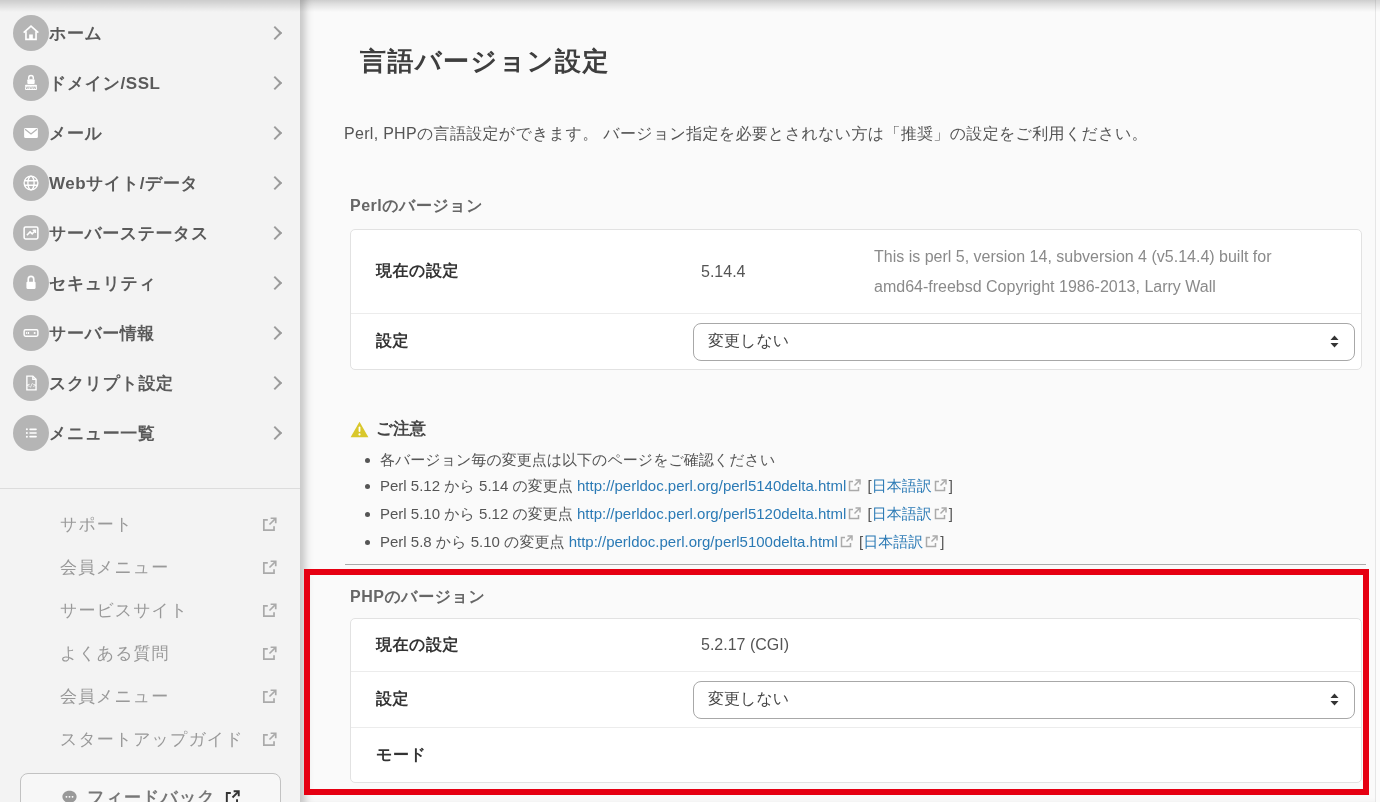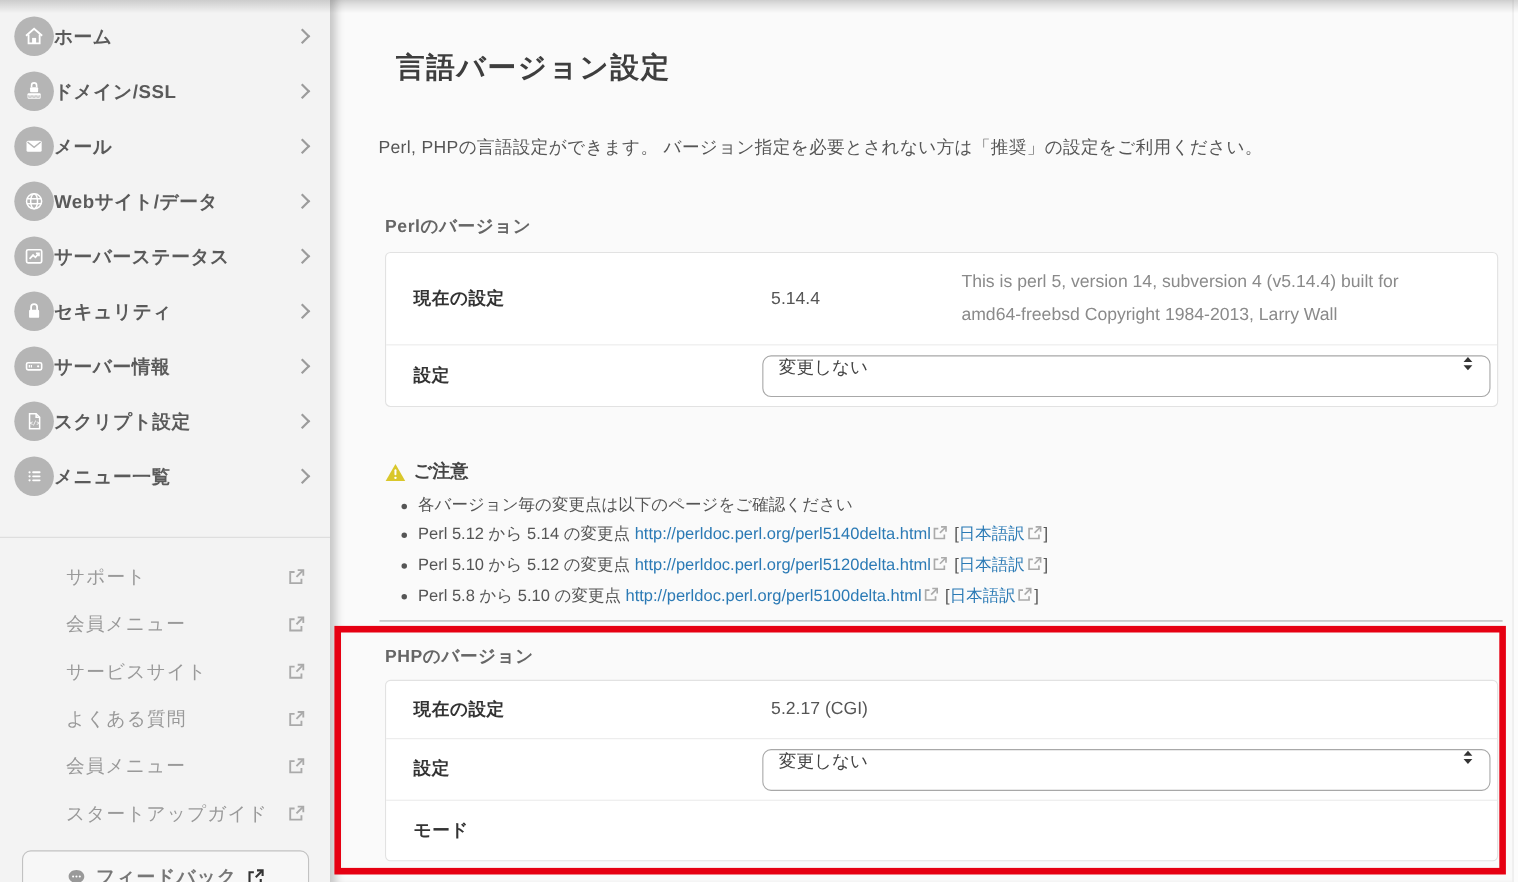--- a/index.html
+++ b/index.html
@@ -47,21 +47,21 @@
   .t-php  { top:618px; }
   .row { display:grid; align-items:center; border-bottom:1px solid #ececec;gap:35px; }
   .row:last-child { border-bottom:none; }
   .row-3col { grid-template-columns:315px 138px 1fr; min-height:78px; }
   .row-2col { grid-template-columns:307px 1fr; height:55px; padding-right:6px; }
   .row-label { padding-left:25px; font-size:16px; font-weight:bold; color:#333; letter-spacing:.5px; }
   .row-value { font-size:16px; color:#555; }
   .row-note  { font-size:16px; color:#8a8a8a; line-height:1.85; padding:12px 45px 12px 0; }
 
   .select { height:38px; border:1px solid #a8a8a8; border-radius:8px; background:#fff;
-            display:flex; align-items:flex-start; padding:0 14px; font-size:16px; color:#444; cursor:pointer; }
+            display:flex; align-items:center; padding:0 14px; font-size:16px; color:#444; cursor:pointer; }
   .select .arrows { margin-left:auto; display:flex; }
 
   .notice { position:absolute; left:50px; top:418px; width:1012px; }
   .notice-head { display:flex; align-items:center; gap:7px; font-size:16.5px; font-weight:bold; color:#444; }
   .notice-list { margin-top:7px; }
   .notice-item { display:flex; font-size:15px; color:#555; line-height:26px; padding-left:15px; }
   .dot { width:5px; height:5px; border-radius:50%; background:#555; margin:11px 10px 0 0; flex:none; }
   .lnk { color:#2b7ab5; text-decoration:none; cursor:pointer; }
   .notice-item .ext-inline { display:inline-block; vertical-align:-2px; margin:0 1px; }
 
@@ -281,21 +281,21 @@
   <main class="main">
 
     <h1 class="page-title">言語バージョン設定</h1>
     <p class="page-desc">Perl, PHPの言語設定ができます。 バージョン指定を必要とされない方は「推奨」の設定をご利用ください。</p>
 
     <div class="section-heading h-perl">Perlのバージョン</div>
     <div class="tbl t-perl">
       <div class="row row-3col">
         <div class="row-label">現在の設定</div>
         <div class="row-value">5.14.4</div>
-        <div class="row-note">This is perl 5, version 14, subversion 4 (v5.14.4) built for amd64-freebsd Copyright 1984-2013, Larry Wall</div>
+        <div class="row-note">This is perl 5, version 14, subversion 4 (v5.14.4) built for amd64-freebsd Copyright 1986-2013, Larry Wall</div>
       </div>
       <div class="row row-2col">
         <div class="row-label">設定</div>
         <div class="select">
           <span>変更しない</span>
           <span class="arrows">
             <svg width="11" height="13" viewBox="0 0 11 13">
                 <path d="M1.5 5 L5.5 0.5 L9.5 5 Z" fill="#333"></path>
                 <path d="M1.5 8 L9.5 8 L5.5 12.5 Z" fill="#333"></path>
               </svg>

